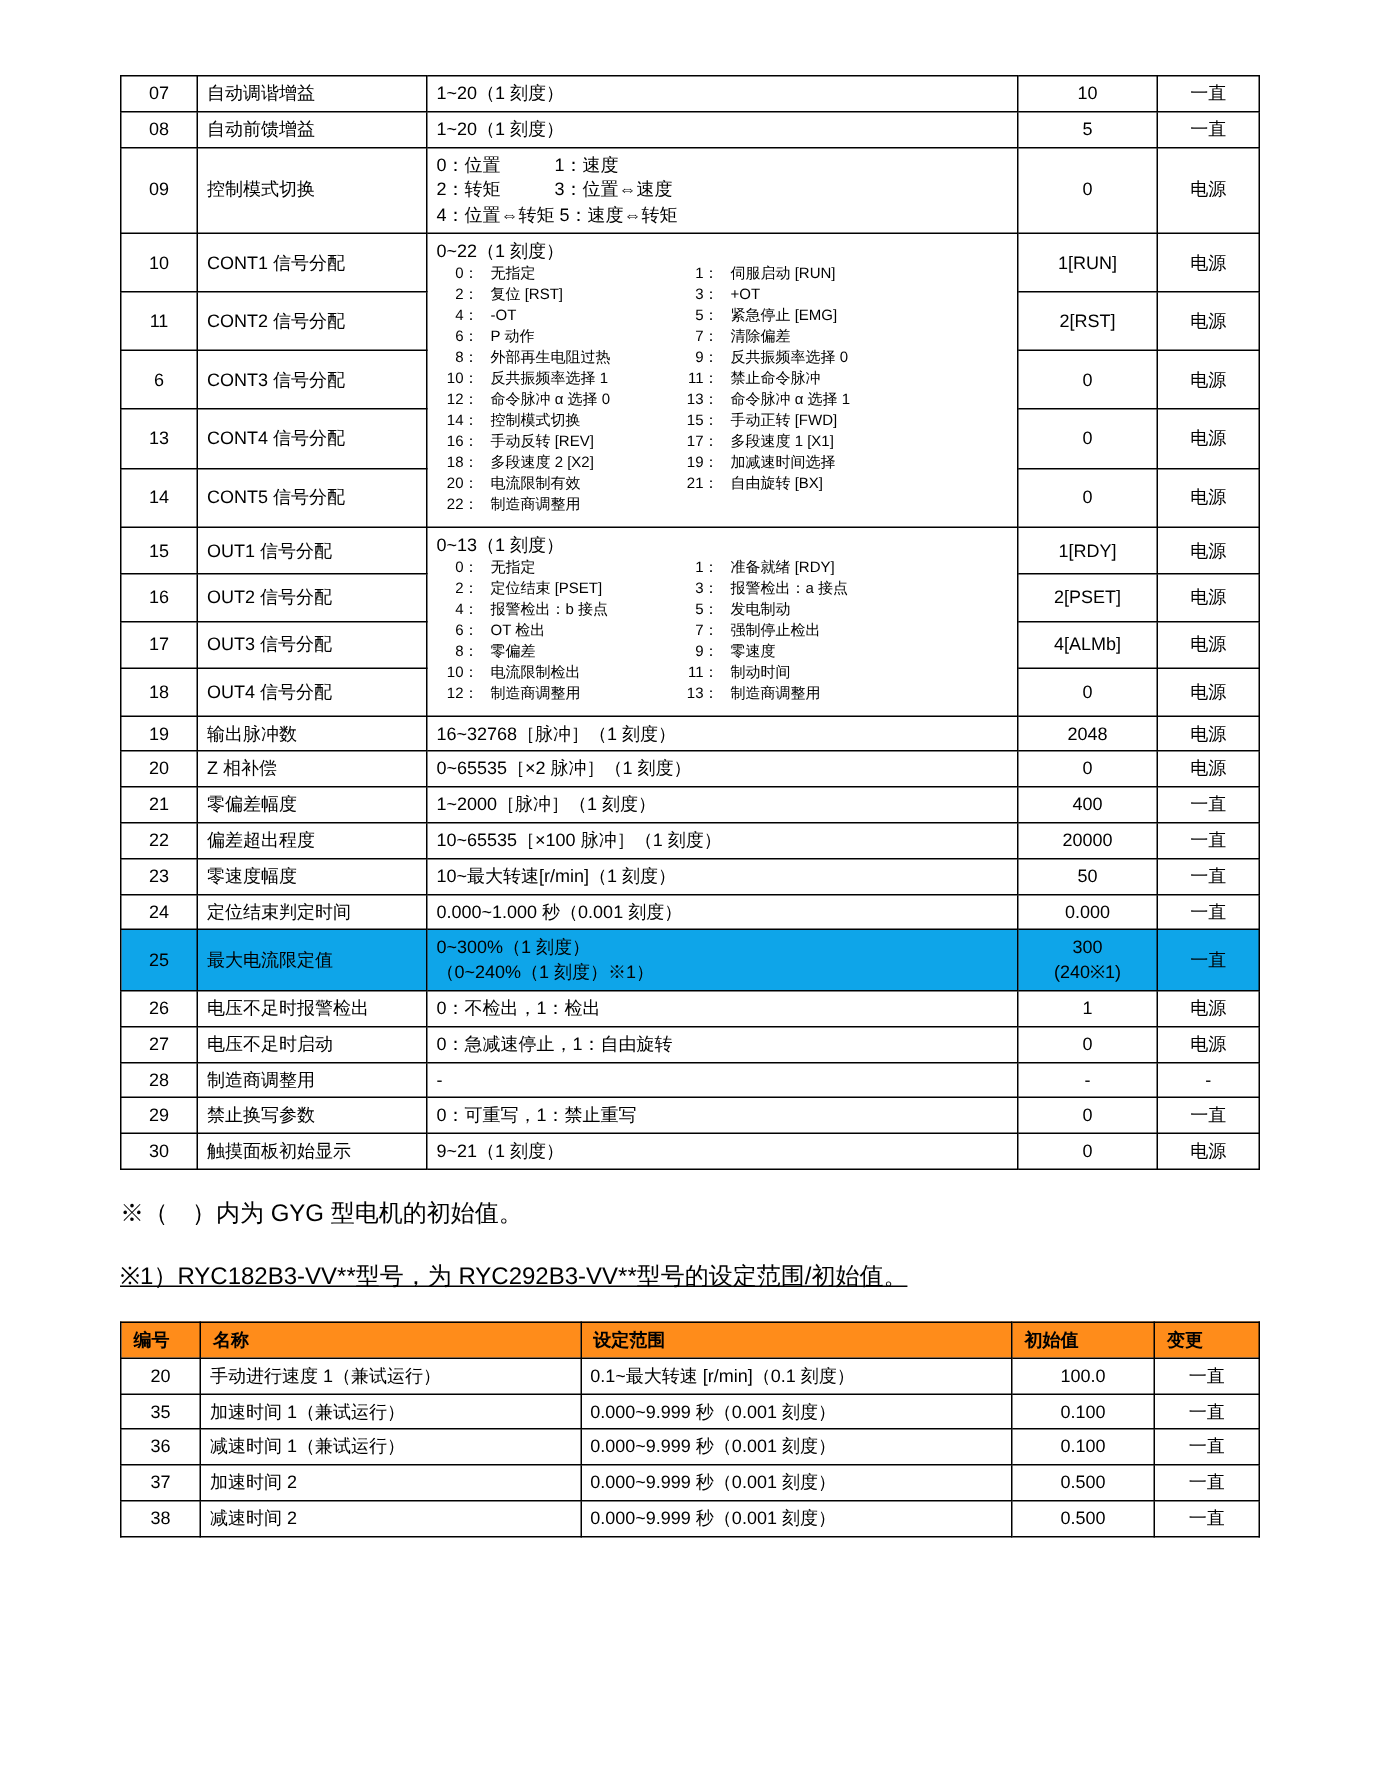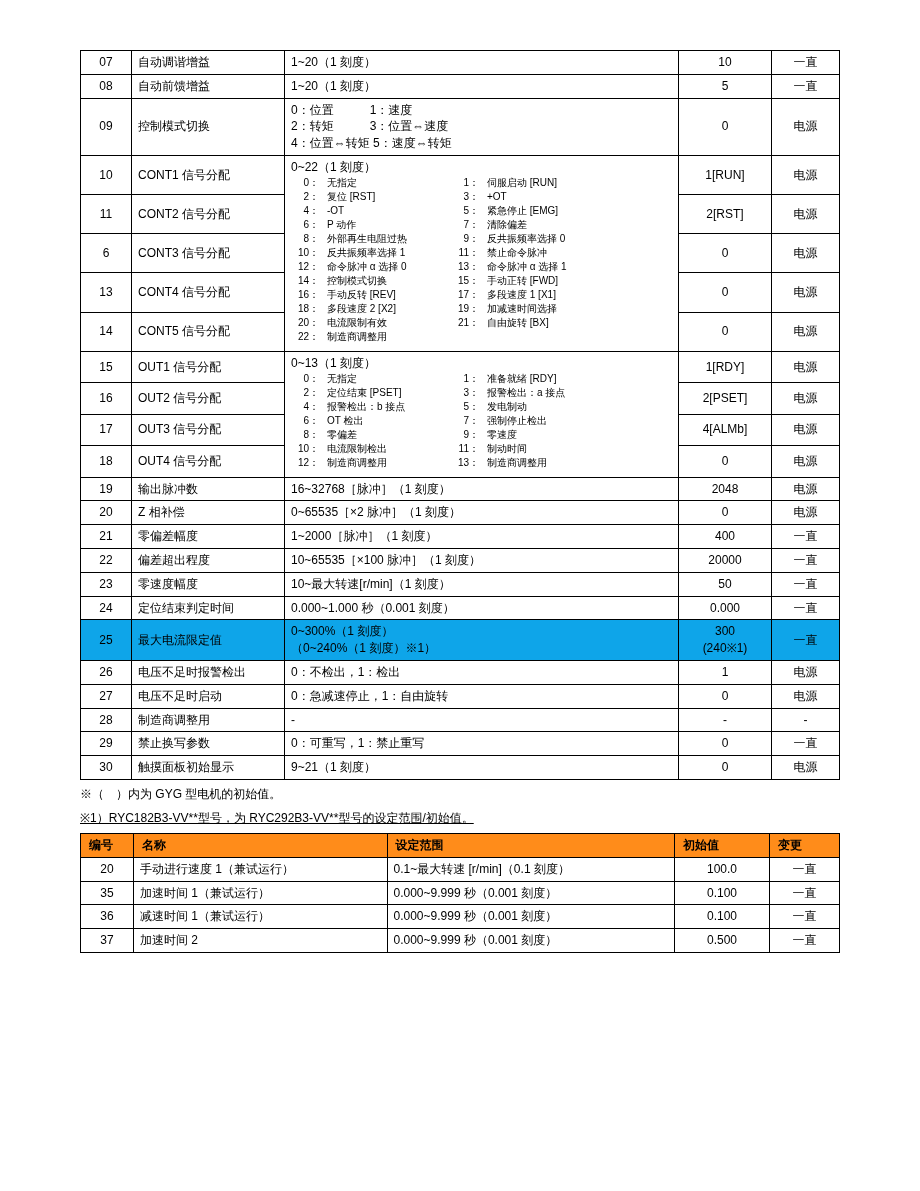--- a/index.html
+++ b/index.html
@@ -23,21 +23,21 @@
 }
 .col-no { width: 38px; text-align: center; }
 .col-name { width: 140px; text-align: left; }
 .col-range { text-align: left; }
 .col-def { width: 80px; text-align: center; }
 .col-chg { width: 55px; text-align: center; }
 .gray { background: #0ea5e9; }
 .orange { background: #ff8c1a; color: #000; font-weight: bold; }
 .small-list { font-size: 10px; line-height: 1.3; }
 .small-list td { border: none; padding: 0 4px; }
-.note { margin: 6px 0; font-size: 12px; }
+.note { margin: 19px 0; font-size: 16px; }
 .note-under { text-decoration: underline; }
 .header-row th { text-align: left; padding-left: 8px; }
 </style>
 </head>
 <body>
 
 <table id="t1">
     <tbody>
       <tr>
         <td class="col-no">07</td>
@@ -362,14 +362,21 @@
         <td class="col-def">0.100</td>
         <td class="col-chg">一直</td>
       </tr>
       <tr>
         <td class="col-no">37</td>
         <td>加速时间 2</td>
         <td>0.000~9.999 秒（0.001 刻度）</td>
         <td class="col-def">0.500</td>
         <td class="col-chg">一直</td>
       </tr>
+      <tr>
+        <td class="col-no">38</td>
+        <td>减速时间 2</td>
+        <td>0.000~9.999 秒（0.001 刻度）</td>
+        <td class="col-def">0.500</td>
+        <td class="col-chg">一直</td>
+      </tr>
     </tbody>
   </table>
 
 </body></html>

